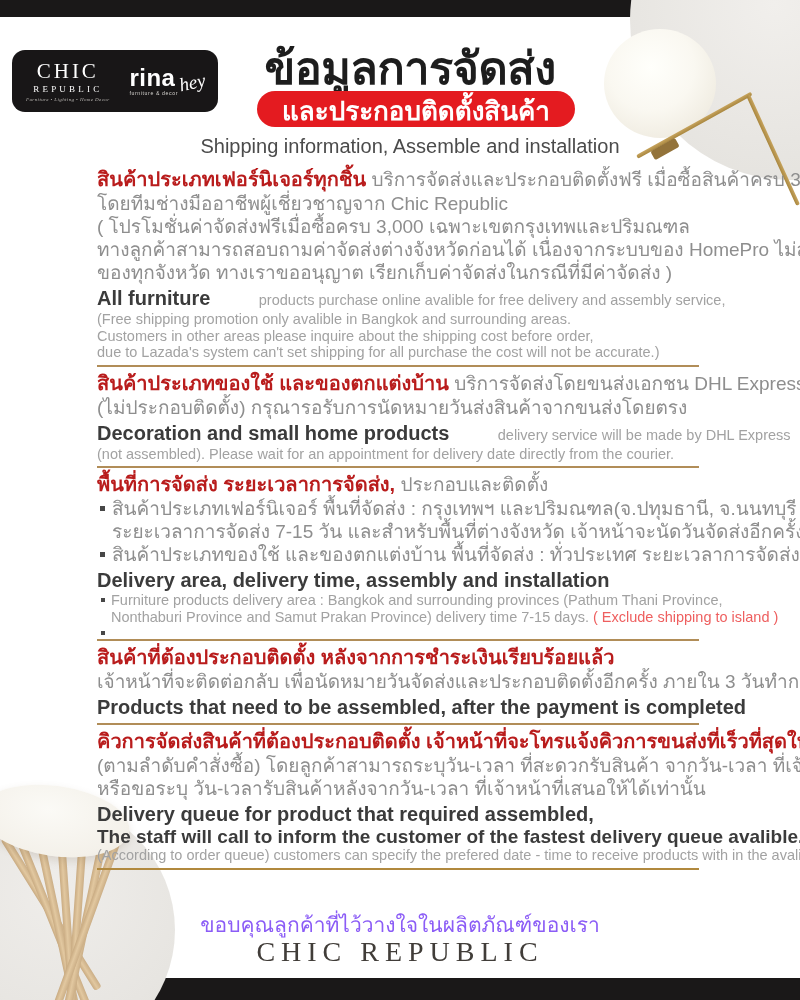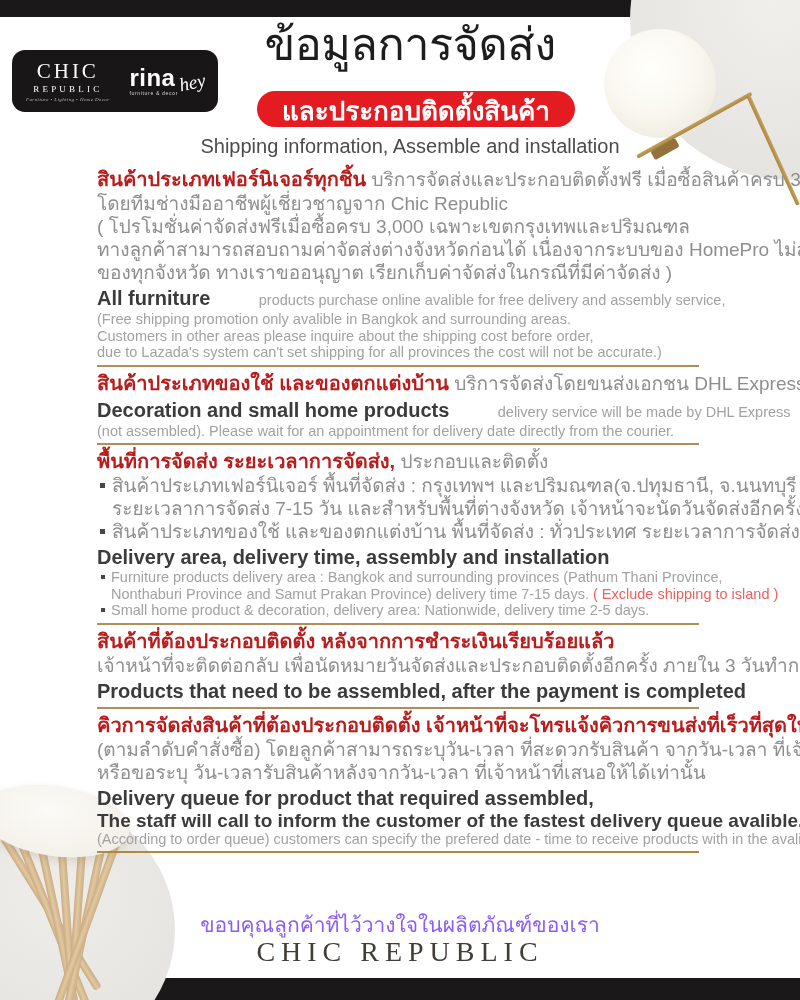--- a/index.html
+++ b/index.html
@@ -37,21 +37,21 @@
   .chic-logo{text-align:center;color:#ffffff;line-height:1;}
   .chic-name{font-family:"Liberation Serif",serif;font-size:21px;letter-spacing:3px;}
   .chic-sub{font-family:"Liberation Serif",serif;font-size:9px;letter-spacing:3.2px;margin-top:3px;}
   .chic-tag{font-family:"Liberation Serif",serif;font-style:italic;font-size:5px;color:#b9b6b2;margin-top:3px;letter-spacing:.4px;}
   .rina-logo{position:relative;text-align:left;color:#fff;line-height:1;margin-right:26px;}
   .rina-name{font-size:24px;font-weight:800;letter-spacing:.5px;}
   .rina-sub{font-size:5.2px;color:#d4d2ce;margin-top:1px;letter-spacing:.6px;}
   .rina-script{position:absolute;right:-27px;top:7px;font-family:"Liberation Serif",serif;font-style:italic;
     font-size:19px;transform:rotate(-12deg);}
 
-  .title{position:absolute;left:130px;top:8px;width:560px;text-align:center;font-size:45px;font-weight:400;
+  .title{position:absolute;left:130px;top:32px;width:560px;text-align:center;font-size:45px;font-weight:700;
     color:#1d1d1d;z-index:5;letter-spacing:-.5px;}
   .badge{position:absolute;left:257px;top:91px;width:318px;height:36px;border-radius:21px;background:#e41b20;
     color:#ffffff;font-size:26px;font-weight:700;text-align:center;line-height:40px;z-index:5;}
   .subtitle{position:absolute;left:130px;top:135px;width:560px;text-align:center;font-size:20px;color:#4b4b4b;z-index:5;}
 
   
   .content{position:absolute;left:97px;top:167px;width:632px;z-index:5;}
   .t-first{font-size:19px;line-height:25px;white-space:nowrap;}
   .t-head{font-size:20px;font-weight:700;color:#b91c1c;}
   .t-rest{color:#8e8e8e;}
@@ -125,30 +125,31 @@
       <div class="t-line">โดยทีมช่างมืออาชีพผู้เชี่ยวชาญจาก Chic Republic</div>
       <div class="t-line">( โปรโมชั่นค่าจัดส่งฟรีเมื่อซื้อครบ 3,000 เฉพาะเขตกรุงเทพและปริมณฑล</div>
       <div class="t-line">ทางลูกค้าสามารถสอบถามค่าจัดส่งต่างจังหวัดก่อนได้ เนื่องจากระบบของ HomePro ไม่สามารถตั้งค่าจัดส่ง</div>
       <div class="t-line">ของทุกจังหวัด ทางเราขออนุญาต เรียกเก็บค่าจัดส่งในกรณีที่มีค่าจัดส่ง )</div>
       <div class="e-first">
         <span class="e-head">All furniture</span>
         <span class="e-rest">products purchase online avalible for free delivery and assembly service,</span>
       </div>
       <div class="e-line">(Free shipping promotion only avalible in Bangkok and surrounding areas.</div>
       <div class="e-line">Customers in other areas please inquire about the shipping cost before order,</div>
-      <div class="e-line">due to Lazada's system can't set shipping for all provinces the cost will not be accurate.)</div>
+      <div class="e-line">due to Lazada's system can't set shipping for all purchase the cost will not be accurate.)</div>
     </div>
 
     <div class="divider"></div>
 
     <div class="sec">
       <div class="t-first">
         <span class="t-head">สินค้าประเภทของใช้ และของตกแต่งบ้าน</span>
         <span class="t-rest">บริการจัดส่งโดยขนส่งเอกชน DHL Express</span>
       </div>
+      <div class="t-line">(ไม่ประกอบติดตั้ง) กรุณารอรับการนัดหมายวันส่งสินค้าจากขนส่งโดยตรง</div>
       <div class="e-first">
         <span class="e-head">Decoration and small home products</span>
         <span class="e-rest">delivery service will be made by DHL Express</span>
       </div>
       <div class="e-line">(not assembled). Please wait for an appointment for delivery date directly from the courier.</div>
     </div>
 
     <div class="divider"></div>
 
     <div class="sec">
@@ -177,23 +178,20 @@
         <div class="b-text">
           <div class="e-line">Furniture products delivery area : Bangkok and surrounding provinces (Pathum Thani Province,</div>
           <div class="e-line">
             <span>Nonthaburi Province and Samut Prakan Province) delivery time 7-15 days.</span>
             <span class="red">( Exclude shipping to island )</span>
           </div>
         </div>
       </div>
       <div class="b-row">
         <span class="sq small"></span>
-        <div class="b-text">
-          <div class="e-line">Small home product &amp; decoration, delivery area: Nationwide, delivery time 2-5 days.</div>
-        </div>
       </div>
     </div>
 
     <div class="divider"></div>
 
     <div class="sec">
       <div class="t-first">
         <span class="t-head">สินค้าที่ต้องประกอบติดตั้ง หลังจากการชำระเงินเรียบร้อยแล้ว</span>
       </div>
       <div class="t-line">เจ้าหน้าที่จะติดต่อกลับ เพื่อนัดหมายวันจัดส่งและประกอบติดตั้งอีกครั้ง ภายใน 3 วันทำการ</div>

